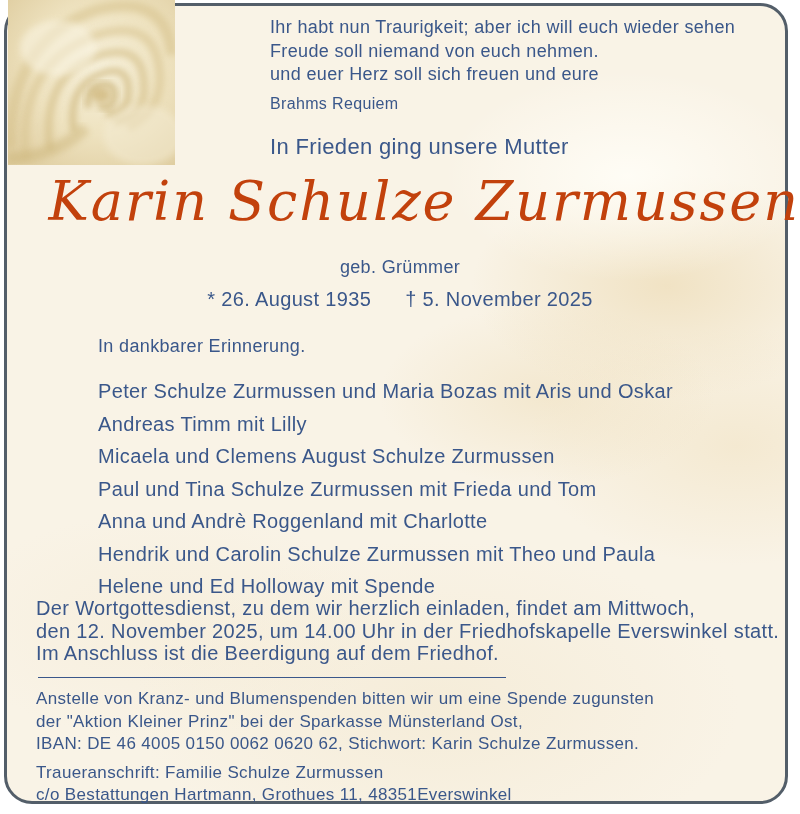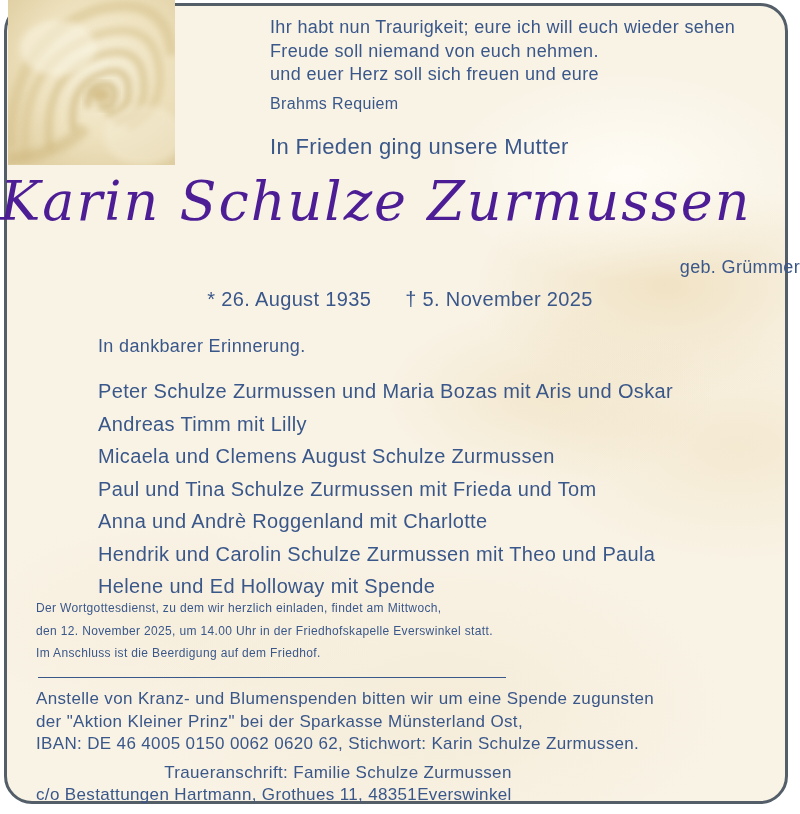--- a/index.html
+++ b/index.html
@@ -18,32 +18,32 @@
       radial-gradient(ellipse 420px 230px at 430px 700px, rgba(238,224,192,.35), transparent 72%),
       radial-gradient(ellipse 300px 160px at 160px 620px, rgba(241,229,201,.30), transparent 72%),
       #f9f3e6;
   }
   .rose{position:absolute;left:8px;top:0;width:167px;height:165px;}
   .txt{letter-spacing:.35px;}
   .poem{position:absolute;left:270px;top:16px;font-size:18px;line-height:23.5px;}
   .poem-attr{margin-top:5px;font-size:16px;}
   .intro{position:absolute;left:270px;top:134px;font-size:22px;}
   .name{
-    position:absolute;left:0;right:0;top:170px;text-align:left;
+    position:absolute;left:0;right:0;top:170px;text-align:right;
     font-family:"DejaVu Serif",serif;font-style:italic;font-size:54px;
-    color:#4c1d95;letter-spacing:2px;white-space:nowrap;
+    color:#c2410c;letter-spacing:2px;white-space:nowrap;
   }
-  .geb{position:absolute;left:0;right:0;top:257px;text-align:right;font-size:18px;}
+  .geb{position:absolute;left:0;right:0;top:257px;text-align:center;font-size:18px;}
   .dates{position:absolute;left:0;right:0;top:288px;display:flex;justify-content:center;gap:34px;font-size:20px;}
   .remember{position:absolute;left:98px;top:336px;font-size:18px;}
   .family{position:absolute;left:98px;top:363px;font-size:20px;line-height:32.5px;margin-top:12px;}
-  .service{position:absolute;left:36px;top:597px;font-size:12px;line-height:22.5px;}
+  .service{position:absolute;left:36px;top:597px;font-size:20px;line-height:22.5px;}
   .divider{position:absolute;left:38px;top:677px;width:468px;border-top:1.6px solid #3a578a;}
   .donation{position:absolute;left:36px;top:688px;font-size:17px;line-height:22.5px;}
-  .address{position:absolute;left:36px;top:762px;font-size:17px;line-height:22px;text-align:right;}
+  .address{position:absolute;left:36px;top:762px;font-size:17px;line-height:22px;}
 </style>
 </head>
 <body>
 
 <div class="page">
   <div class="card"></div>
 
   <svg class="rose" viewBox="0 0 167 165" aria-hidden="true">
     <defs>
       <radialGradient id="rosebg" cx="55%" cy="42%" r="80%">
@@ -61,21 +61,21 @@
     <path d="M42,150 Q32,72 96,54 Q138,44 136,92 Q134,118 106,122" fill="none" stroke="#d2bc84" stroke-width="8" opacity=".6" filter="url(#soft)"></path>
     <path d="M66,132 Q58,84 98,72 Q124,66 120,98 Q117,114 98,114" fill="none" stroke="#cdb67c" stroke-width="7" opacity=".65" filter="url(#soft)"></path>
     <path d="M80,108 Q78,86 96,84 Q110,84 106,100 Q102,110 90,106" fill="none" stroke="#c6ad70" stroke-width="6" opacity=".7" filter="url(#soft)"></path>
     <ellipse cx="93" cy="95" rx="10" ry="8" fill="#cdb477" opacity=".75" filter="url(#soft)"></ellipse>
     <ellipse cx="50" cy="48" rx="38" ry="28" fill="#faf5e3" opacity=".55" filter="url(#soft)"></ellipse>
     <ellipse cx="135" cy="135" rx="40" ry="30" fill="#f4ecd4" opacity=".5" filter="url(#soft)"></ellipse>
     <path d="M0,158 Q45,158 78,128" fill="none" stroke="#cbb478" stroke-width="12" opacity=".45" filter="url(#soft)"></path>
   </svg>
 
   <div class="poem txt">
-    <div>Ihr habt nun Traurigkeit; eure ich will euch wieder sehen</div>
+    <div>Ihr habt nun Traurigkeit; aber ich will euch wieder sehen</div>
     <div>Freude soll niemand von euch nehmen.</div>
     <div>und euer Herz soll sich freuen und eure</div>
     <div class="poem-attr">Brahms Requiem</div>
   </div>
 
   <div class="intro txt">In Frieden ging unsere Mutter</div>
 
   <div class="name">Karin Schulze Zurmussen</div>
 
   <div class="geb txt">geb. Grümmer</div>

